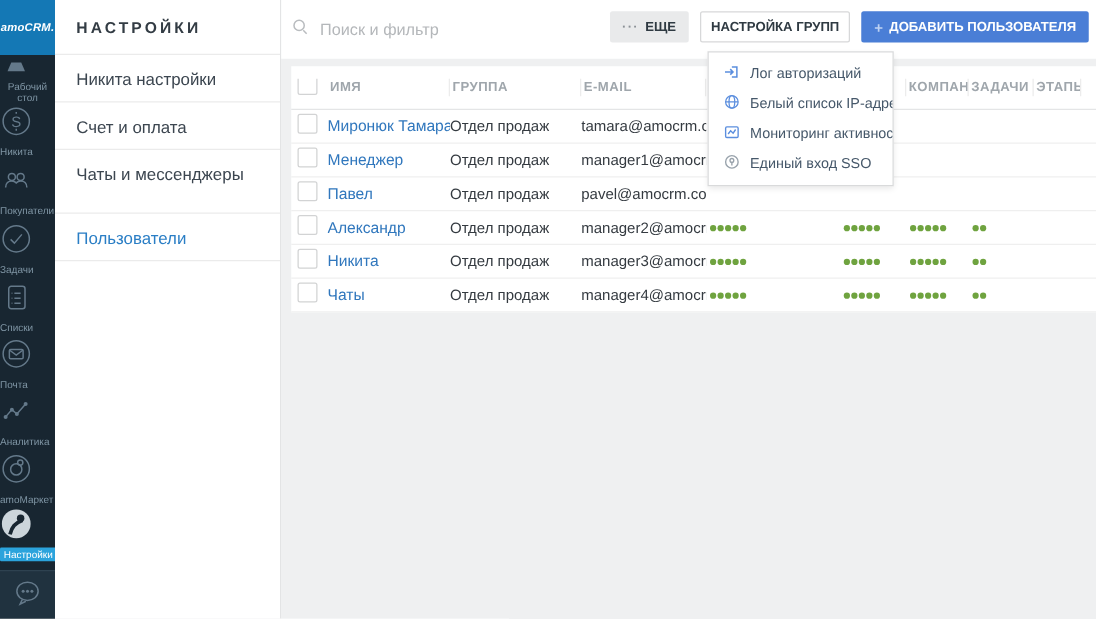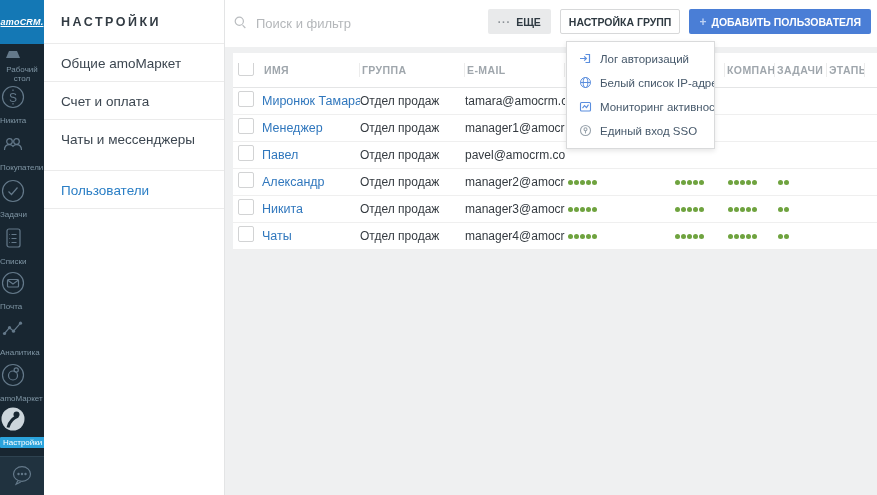--- a/index.html
+++ b/index.html
@@ -2,21 +2,21 @@
 <html><head>
 <meta charset="utf-8">
 <style>
   html,body{margin:0;padding:0;}
   .app{position:relative;width:877px;height:495px;background:#eff0f1;overflow:hidden;
        font-family:"Liberation Sans",sans-serif;-webkit-font-smoothing:antialiased;}
 
   
   .sidebar{position:absolute;left:0;top:0;width:44px;height:495px;background:#182631;}
   .logo{width:44px;height:44px;background:#1478b5;color:#fff;display:flex;align-items:center;
-        justify-content:center;font-style:italic;font-weight:bold;font-size:9px;letter-spacing:.2px;text-decoration:underline;}
+        justify-content:center;font-style:italic;font-weight:bold;font-size:9px;letter-spacing:.2px;}
   .snav-item{position:absolute;left:0;width:44px;display:flex;flex-direction:column;
              align-items:flex-start;gap:2px;cursor:pointer;}
   .snav-label{font-size:8px;color:#7f95a4;text-align:center;line-height:9px;}
   .snav-item.active .snav-label b{background:#2ba3dc;color:#fff;font-weight:normal;padding:1px 3px;border-radius:1px;}
   .sidebar-bottom{position:absolute;left:0;top:456px;width:44px;height:39px;background:#20323f;
                   border-top:1px solid #2e4250;display:flex;align-items:center;justify-content:center;cursor:pointer;}
 
   
   .panel{position:absolute;left:44px;top:0;width:180px;height:495px;background:#fff;
          border-right:1px solid #e3e4e5;}
@@ -179,21 +179,21 @@
           <circle cx="9.5" cy="12" r="1.2" fill="#64798a" stroke="none"></circle>
             <circle cx="13" cy="12" r="1.2" fill="#64798a" stroke="none"></circle>
             <circle cx="16.5" cy="12" r="1.2" fill="#64798a" stroke="none"></circle>
           </svg>
       </span>
     </div>
   </div>
 
   <div class="panel">
     <div class="panel-title">НАСТРОЙКИ</div>
-    <div class="panel-item">Общие amoМаркет</div>
+    <div class="panel-item">Никита настройки</div>
     <div class="panel-item">Счет и оплата</div>
     <div class="panel-item tall">Чаты и мессенджеры</div>
     <div class="panel-item active">Пользователи</div>
   </div>
 
   <div class="main">
 
     <div class="topbar">
       <div class="search">
         <span>

